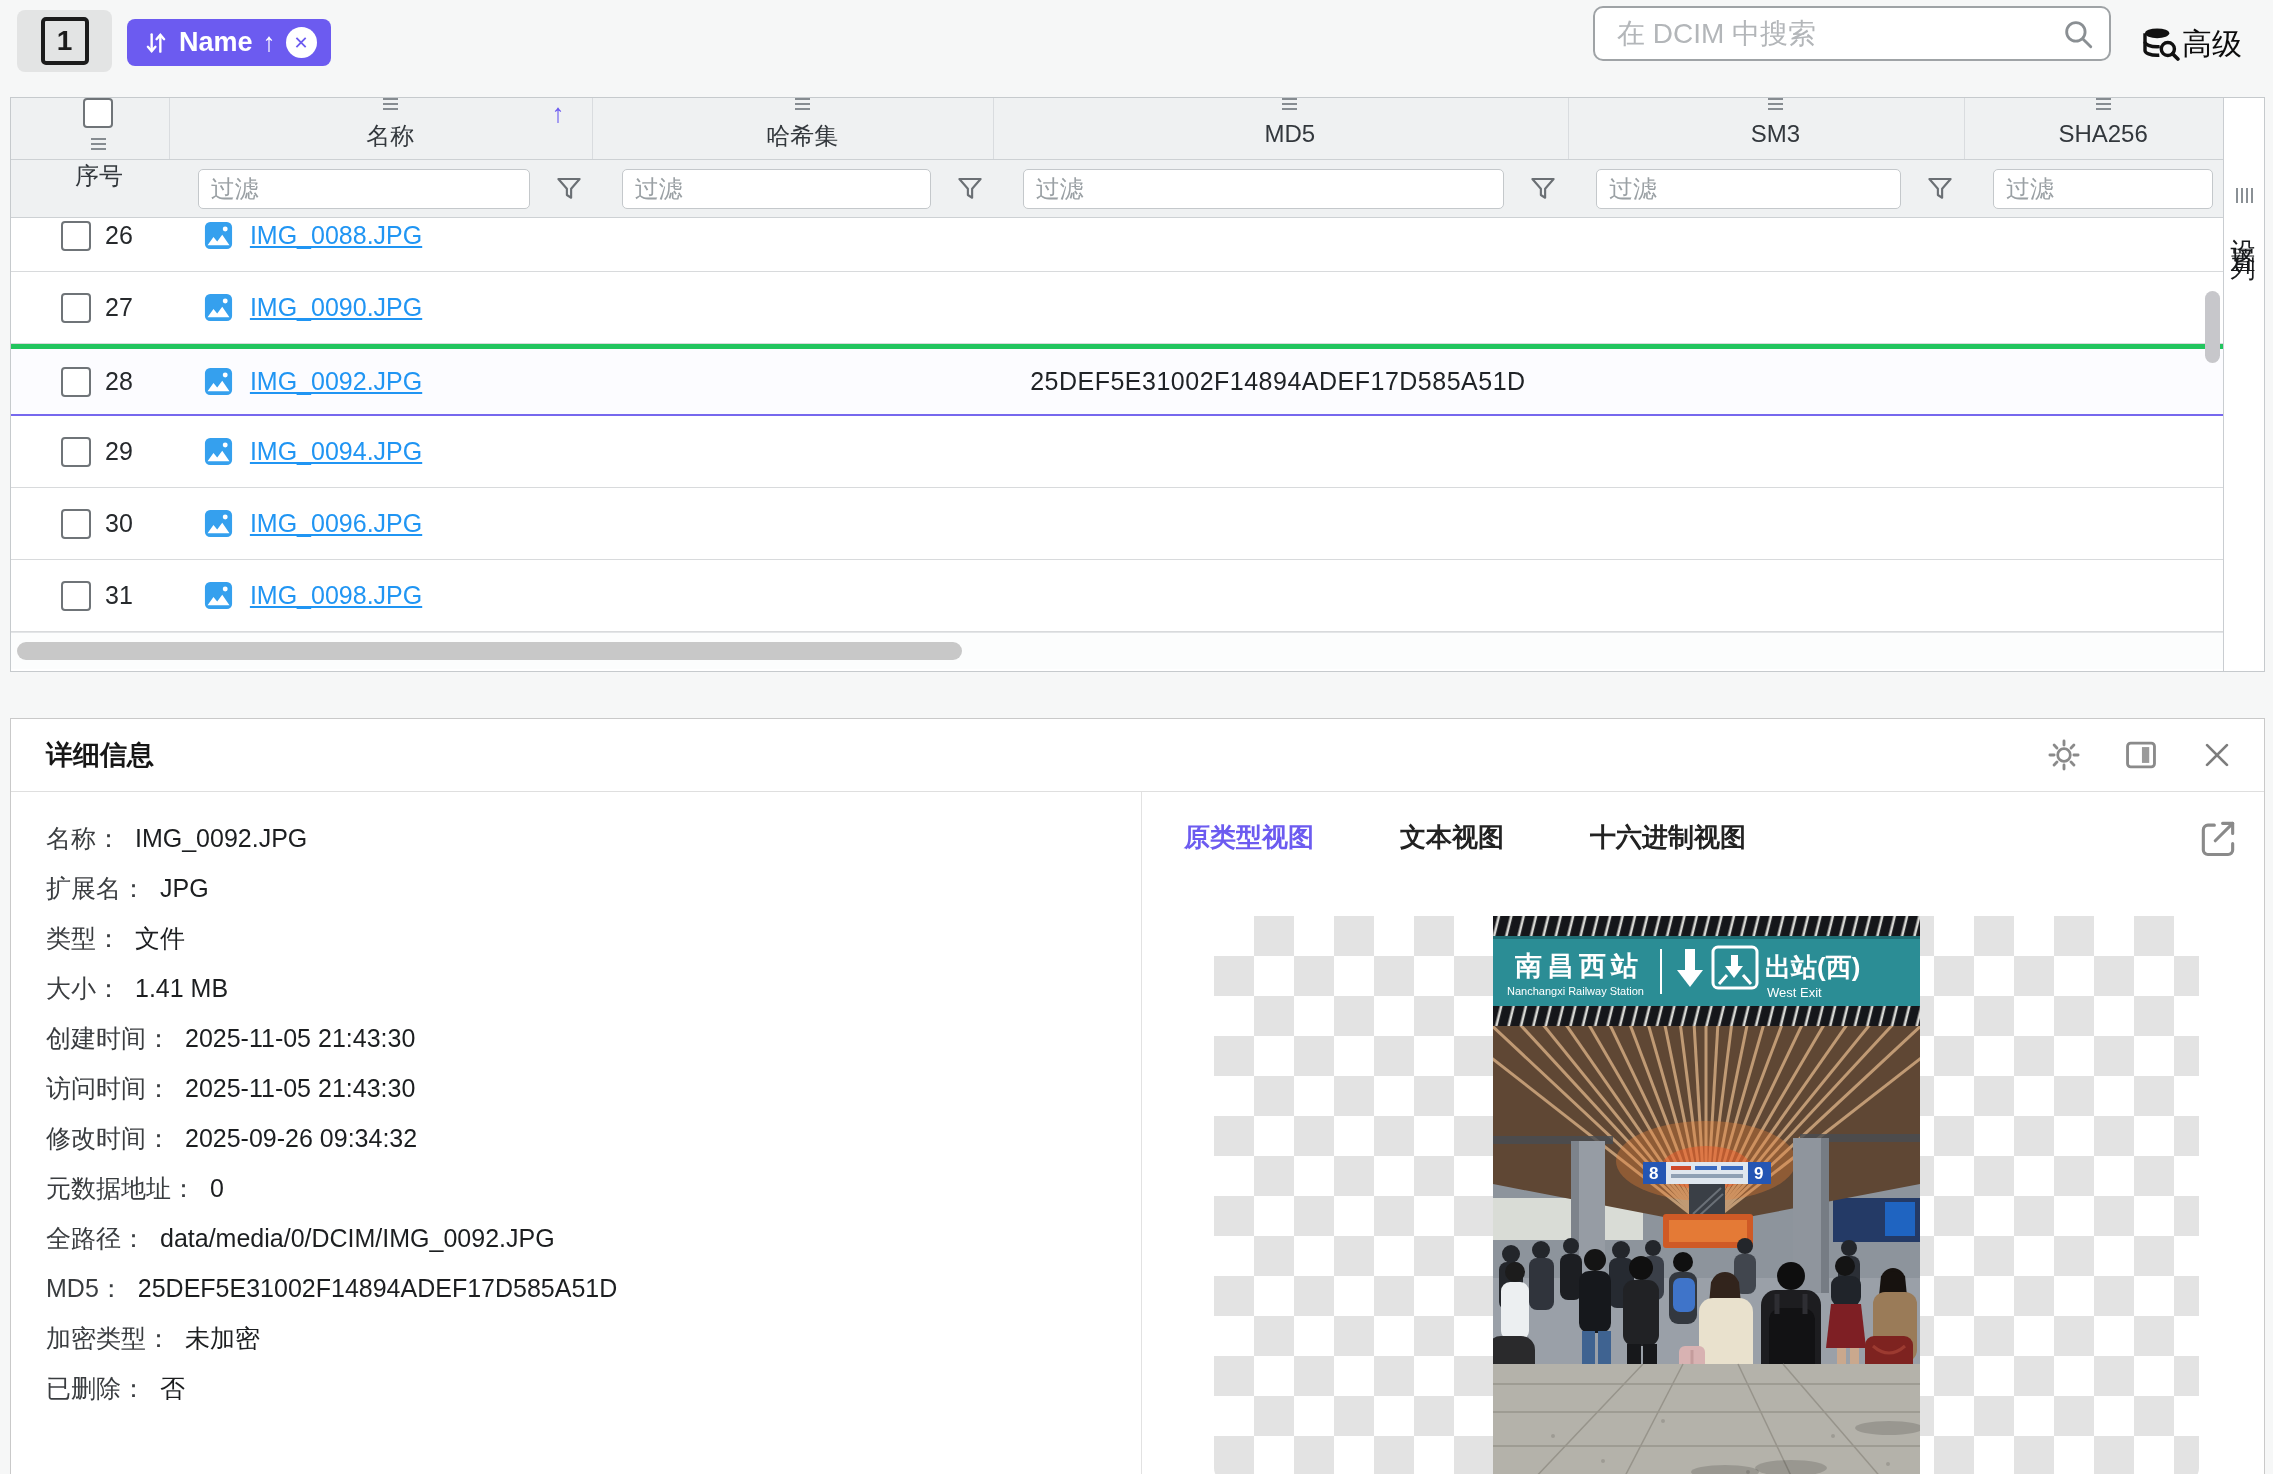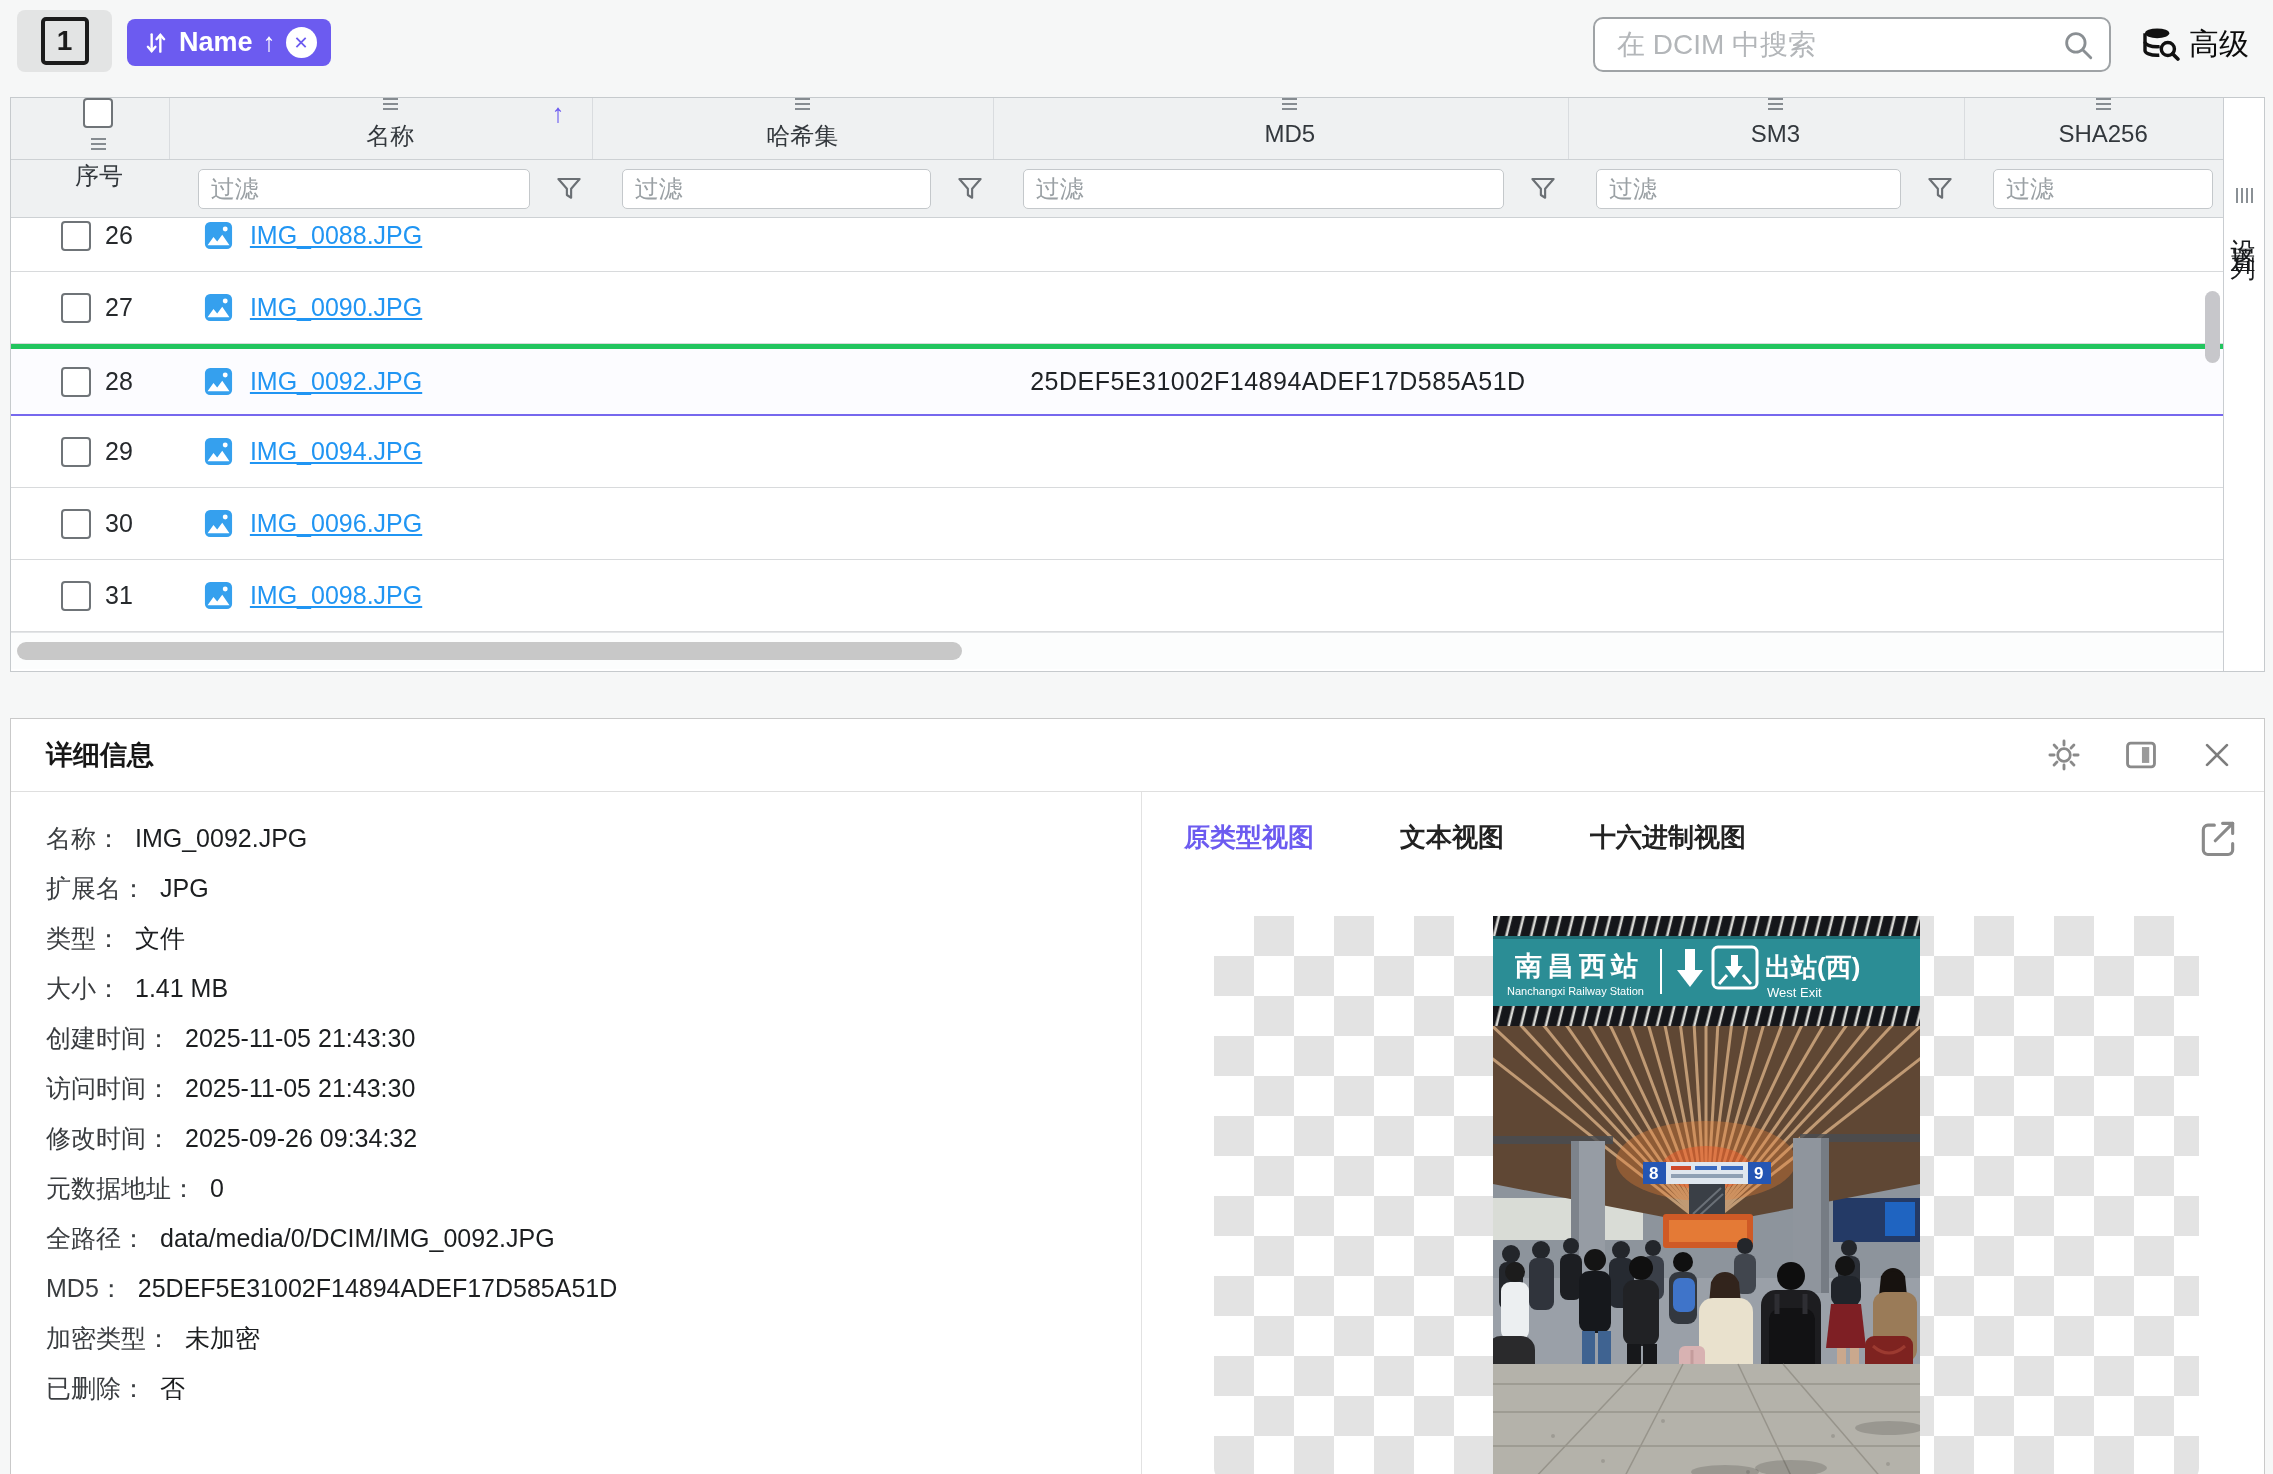--- a/index.html
+++ b/index.html
@@ -11,27 +11,27 @@
   .count-btn{position:absolute;left:17px;top:10px;width:95px;height:62px;background:#e3e4e4;border-radius:8px;
     display:flex;align-items:center;justify-content:center;cursor:pointer;}
   .count-glyph{width:40px;height:40px;border:4px solid #1b1b1b;border-radius:5px;display:flex;align-items:center;justify-content:center;
     font-size:28px;font-weight:bold;color:#1b1b1b;background:transparent;}
   .sort-chip{position:absolute;left:127px;top:19px;height:47px;padding:0 14px 0 16px;background:#6c5bf0;border-radius:8px;
     display:flex;align-items:center;gap:10px;color:#fff;cursor:pointer;}
   .sort-chip .lbl{font-size:27px;font-weight:bold;}
   .sort-chip .dir{font-size:26px;font-weight:bold;}
   .chip-x{width:31px;height:31px;border-radius:50%;background:#ffffff;color:#6c5bf0;display:flex;align-items:center;justify-content:center;
     font-size:18px;font-weight:bold;}
-  .searchbox{position:absolute;left:1593px;top:17px;width:514px;height:51px;border:2px solid #9fa3a6;border-radius:10px;background:#fff;
+  .searchbox{position:absolute;left:1593px;top:6px;width:514px;height:51px;border:2px solid #9fa3a6;border-radius:10px;background:#fff;
     display:flex;align-items:center;}
   .searchbox input{border:none;outline:none;flex:1;height:100%;font-size:28px;color:#333;padding:0 10px 0 22px;background:transparent;
     font-family:"Liberation Sans","DejaVu Sans",sans-serif;}
   .searchbox input::placeholder{color:#b3b6b9;}
   .searchbox .mag{margin-right:14px;}
-  .advanced{position:absolute;left:2140px;top:20px;height:48px;display:flex;align-items:center;gap:9px;cursor:pointer;}
+  .advanced{position:absolute;left:2140px;top:20px;height:48px;display:flex;align-items:center;gap:2px;cursor:pointer;}
   .advanced .adv-lbl{font-size:30px;color:#0c0c0c;}
 
   
   .table-card{position:absolute;left:10px;top:97px;width:2255px;height:575px;background:#fff;border:1px solid #c6cacd;box-sizing:border-box;}
   .tbl-main{position:absolute;left:0;top:0;right:41px;bottom:0;overflow:hidden;}
   .settings-strip{position:absolute;right:0;top:0;width:41px;height:100%;border-left:1px solid #c9cdd1;box-sizing:border-box;background:#fff;
     display:flex;flex-direction:column;align-items:center;padding-top:90px;cursor:pointer;}
   .colsicon{width:17px;height:15px;background:repeating-linear-gradient(to right,#8a9095 0 2px,transparent 2px 5px);} 
   .vlabel{writing-mode:vertical-rl;font-size:25px;color:#17191b;margin-top:16px;letter-spacing:9px;}
   .vscroll-thumb{position:absolute;right:44px;top:193px;width:15px;height:72px;border-radius:8px;background:#c7c7cb;}

